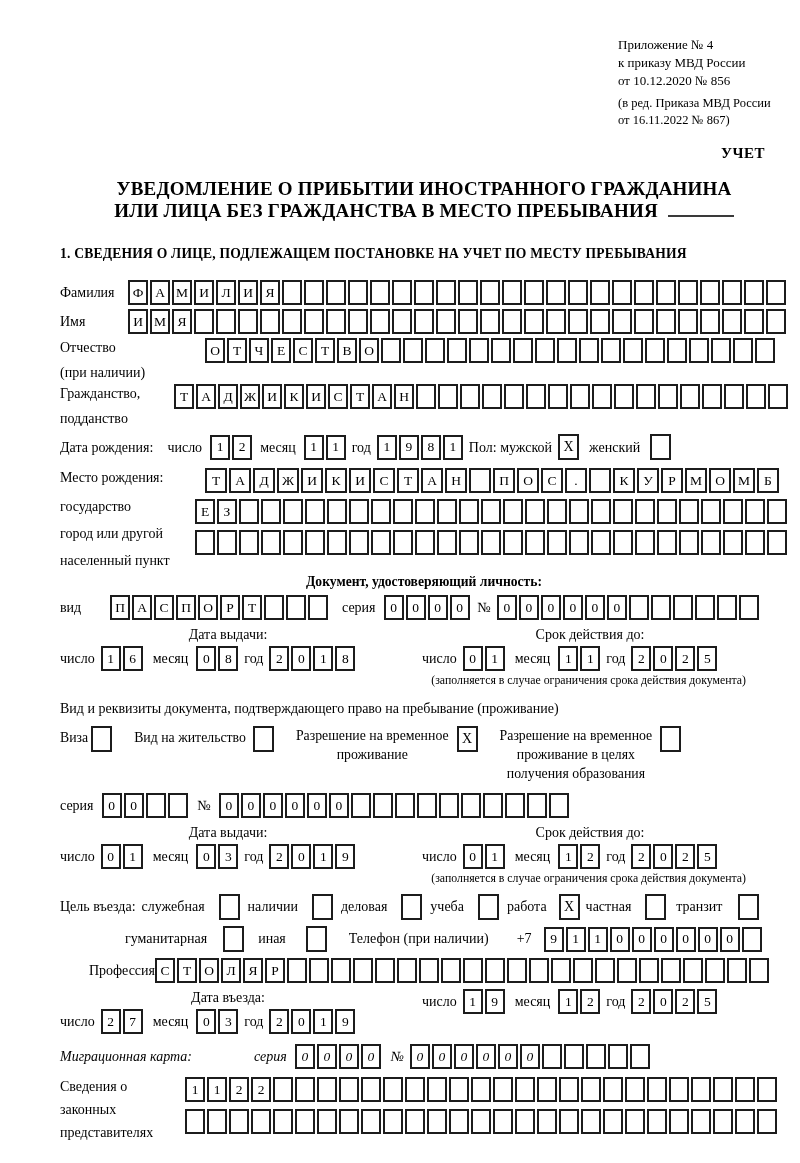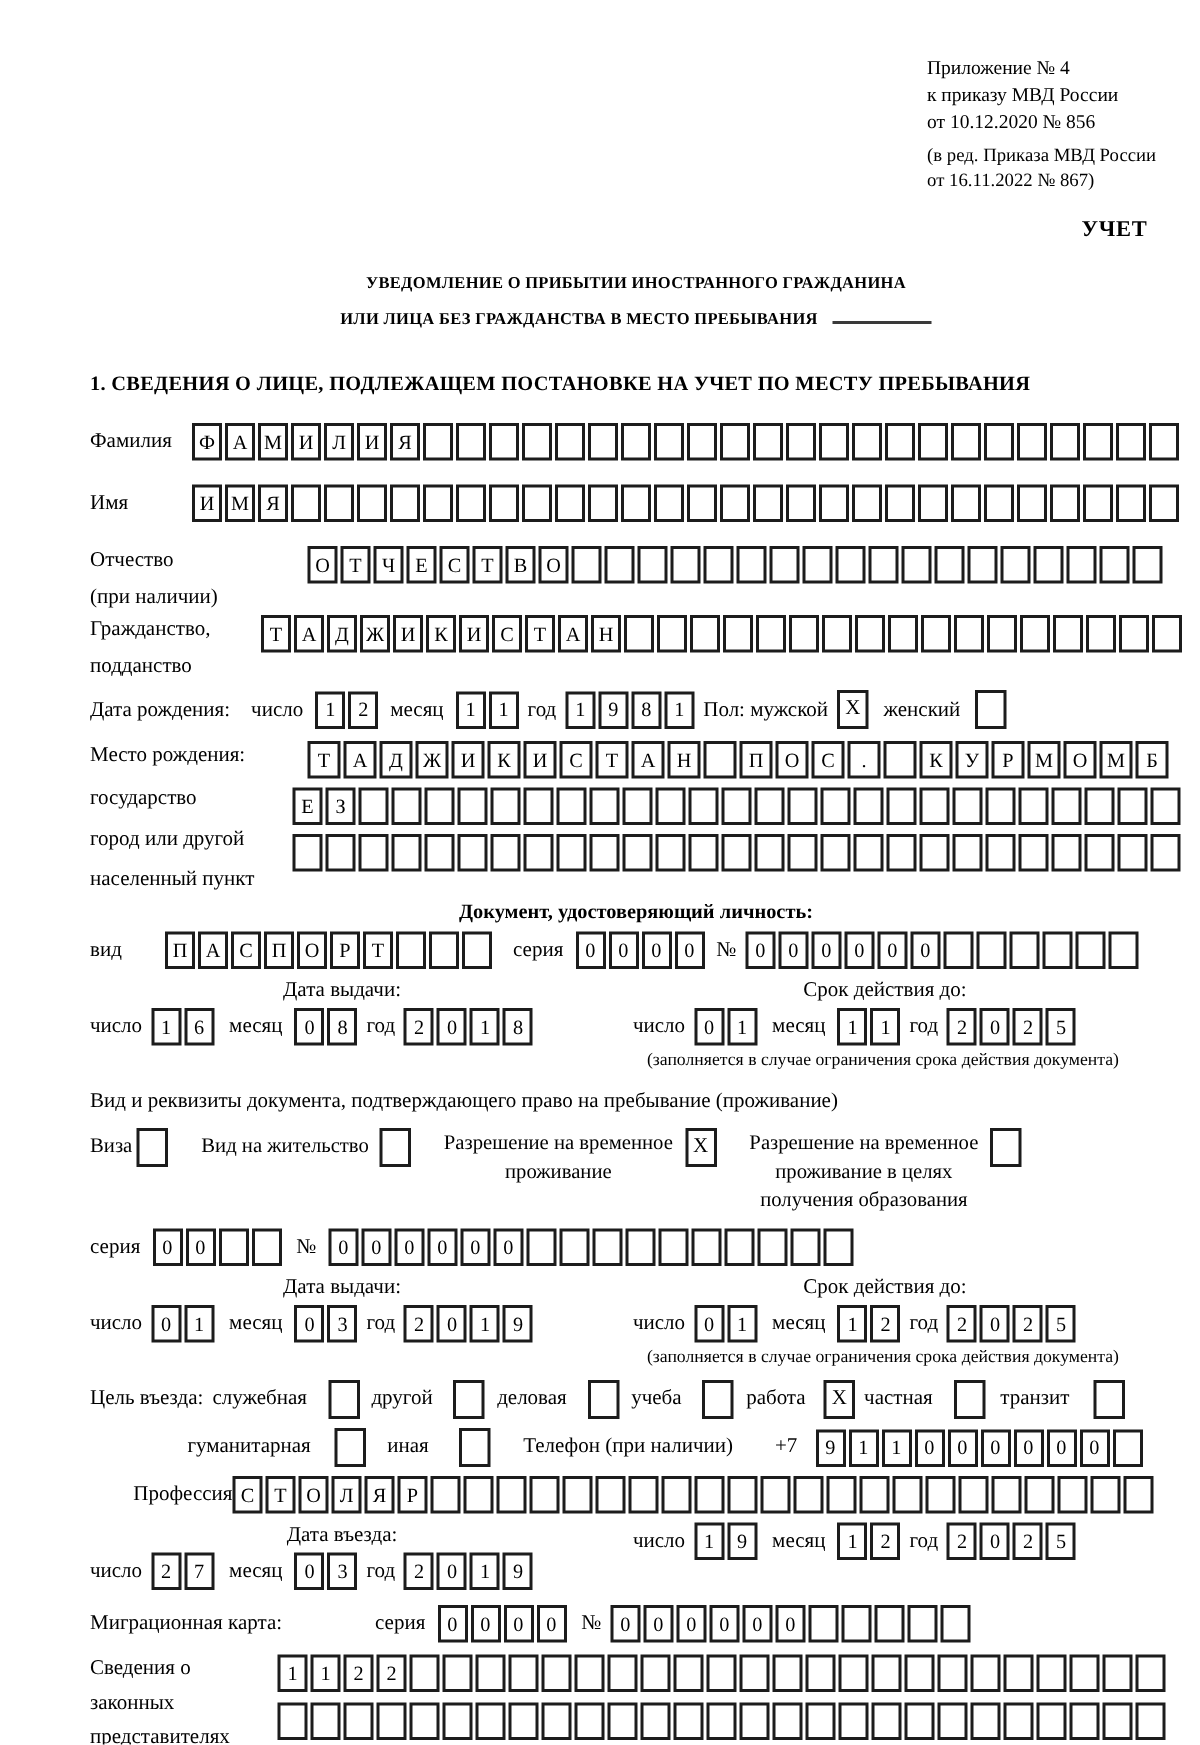--- a/index.html
+++ b/index.html
@@ -3,25 +3,25 @@
 <meta charset="utf-8">
 <style>
   html, body { margin:0; padding:0; width:800px; height:1163px; background:#ffffff; overflow:hidden; }
   body { font-family:"Liberation Serif","DejaVu Serif",serif; color:#000; }
   .page { box-sizing:border-box; width:800px; height:1163px; padding:36px 12px 27px 60px; }
 
   .annex { margin-left:558px; font-size:13px; line-height:18px; }
   .annex-note { margin-top:5px; font-size:12.5px; line-height:17px; }
   .form-word { text-align:right; padding-right:23px; font-weight:bold; font-size:15px; margin-top:16px; letter-spacing:.5px; }
 
-  .title { text-align:center; font-weight:bold; font-size:11px; line-height:22px; margin-top:16px; letter-spacing:.2px; }
+  .title { text-align:center; font-weight:bold; font-size:19px; line-height:22px; margin-top:16px; letter-spacing:.2px; }
   .blank-line { display:inline-block; width:66px; border-bottom:2px solid #3a3a3a; margin-left:10px; height:14px; }
   .section-title { font-weight:bold; font-size:13.6px; margin-top:24px; margin-bottom:18px; letter-spacing:.2px; }
 
-  .frow { display:flex; align-items:flex-start; margin-bottom:16px; }
+  .frow { display:flex; align-items:flex-start; margin-bottom:4px; }
   .lbl { font-size:14px; line-height:25px; flex:0 0 auto; }
   .lbl2 { font-size:14px; line-height:19px; flex:0 0 auto; }
   .cells { display:flex; gap:2px; flex:0 0 auto; }
   .cell { box-sizing:border-box; flex:0 0 auto; width:20px; height:25px; border:2px solid #1c1c1c;
           display:flex; align-items:center; justify-content:center; font-size:13.5px; background:#fff; }
   .cells.wide .cell { width:22px; }
   .cb { box-sizing:border-box; flex:0 0 auto; width:21px; height:26px; border:2px solid #1c1c1c;
         display:flex; align-items:center; justify-content:center; font-size:14px; background:#fff; }
 
   .w68 { width:68px; } .w117 { width:117px; } .w145 { width:145px; } .w50 { width:50px; }
@@ -577,21 +577,21 @@
     </div>
   </div>
   <div class="footnote footnote-r">(заполняется в случае ограничения срока действия документа)</div>
 
   <div class="purpose-row">
     <span class="lbl">Цель въезда:</span>
     <span class="lbl">служебная</span>
       <span class="gap8"></span>
     <span class="cb"></span>
       <span class="gap8"></span>
-    <span class="lbl">другой</span>
+    <span class="lbl">наличии</span>
       <span class="gap8"></span>
     <span class="cb"></span>
       <span class="gap8"></span>
     <span class="lbl">деловая</span>
       <span class="gap8"></span>
     <span class="cb"></span>
       <span class="gap8"></span>
     <span class="lbl">учеба</span>
       <span class="gap8"></span>
     <span class="cb"></span>
@@ -719,21 +719,21 @@
         <span class="cells">
             <span class="cell">2</span>
             <span class="cell">0</span>
             <span class="cell">2</span>
             <span class="cell">5</span>
           </span>
       </div>
     </div>
   </div>
 
-  <div class="frow" style="margin-top:10px; margin-bottom:8px;">
+  <div class="frow" style="margin-top:10px; margin-bottom:8px;font-style:italic;">
     <span class="lbl">Миграционная карта:</span>
     <span style="width:62px; flex:0 0 auto;"></span>
     <span class="lbl">серия</span>
       <span class="gap8"></span>
     <span class="cells">
         <span class="cell">0</span>
         <span class="cell">0</span>
         <span class="cell">0</span>
         <span class="cell">0</span>
       </span>

